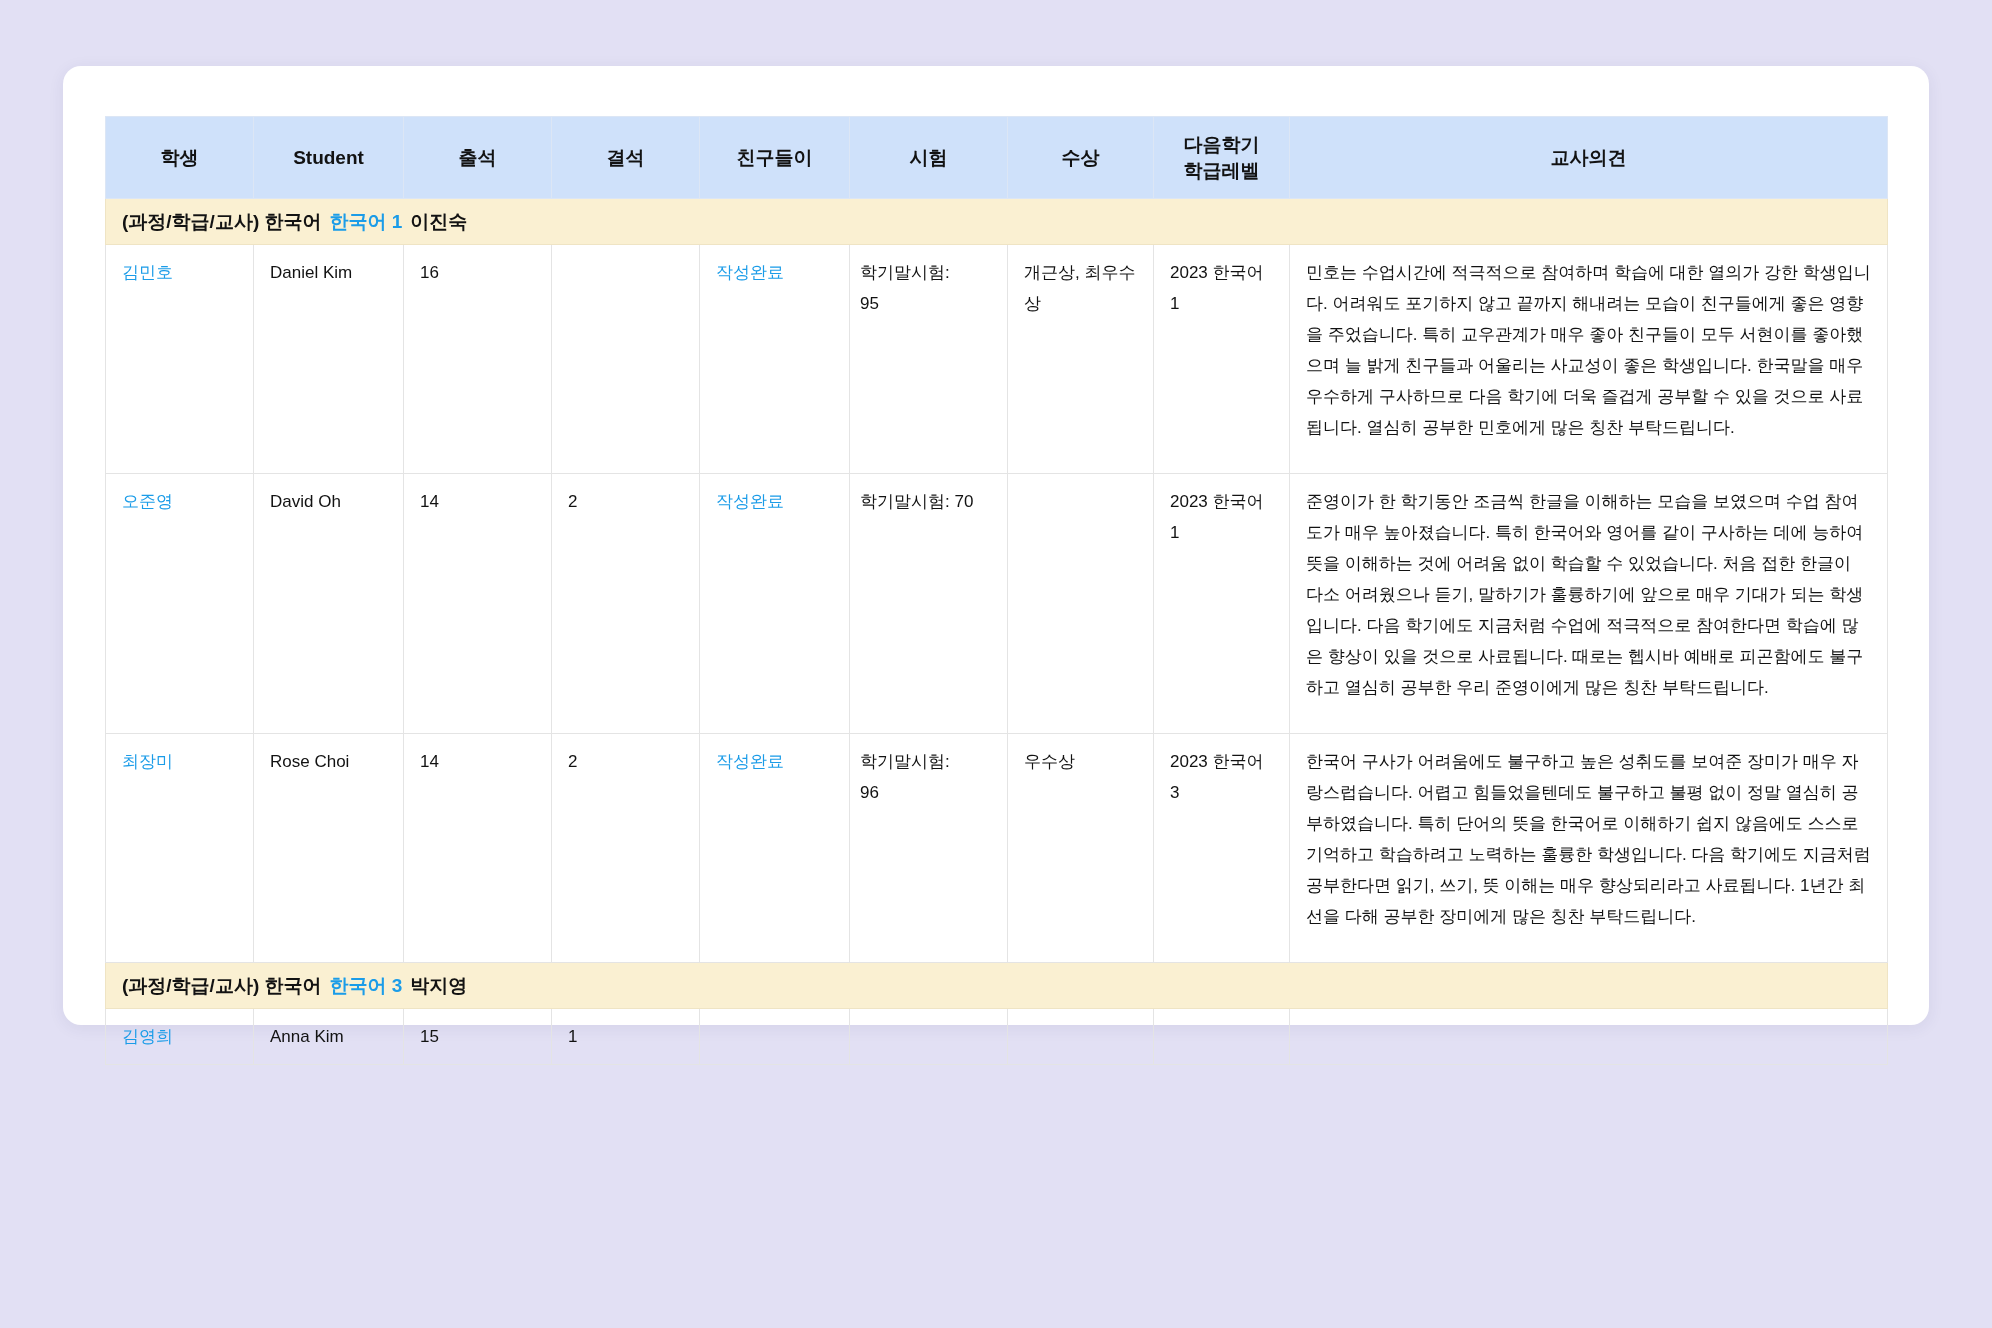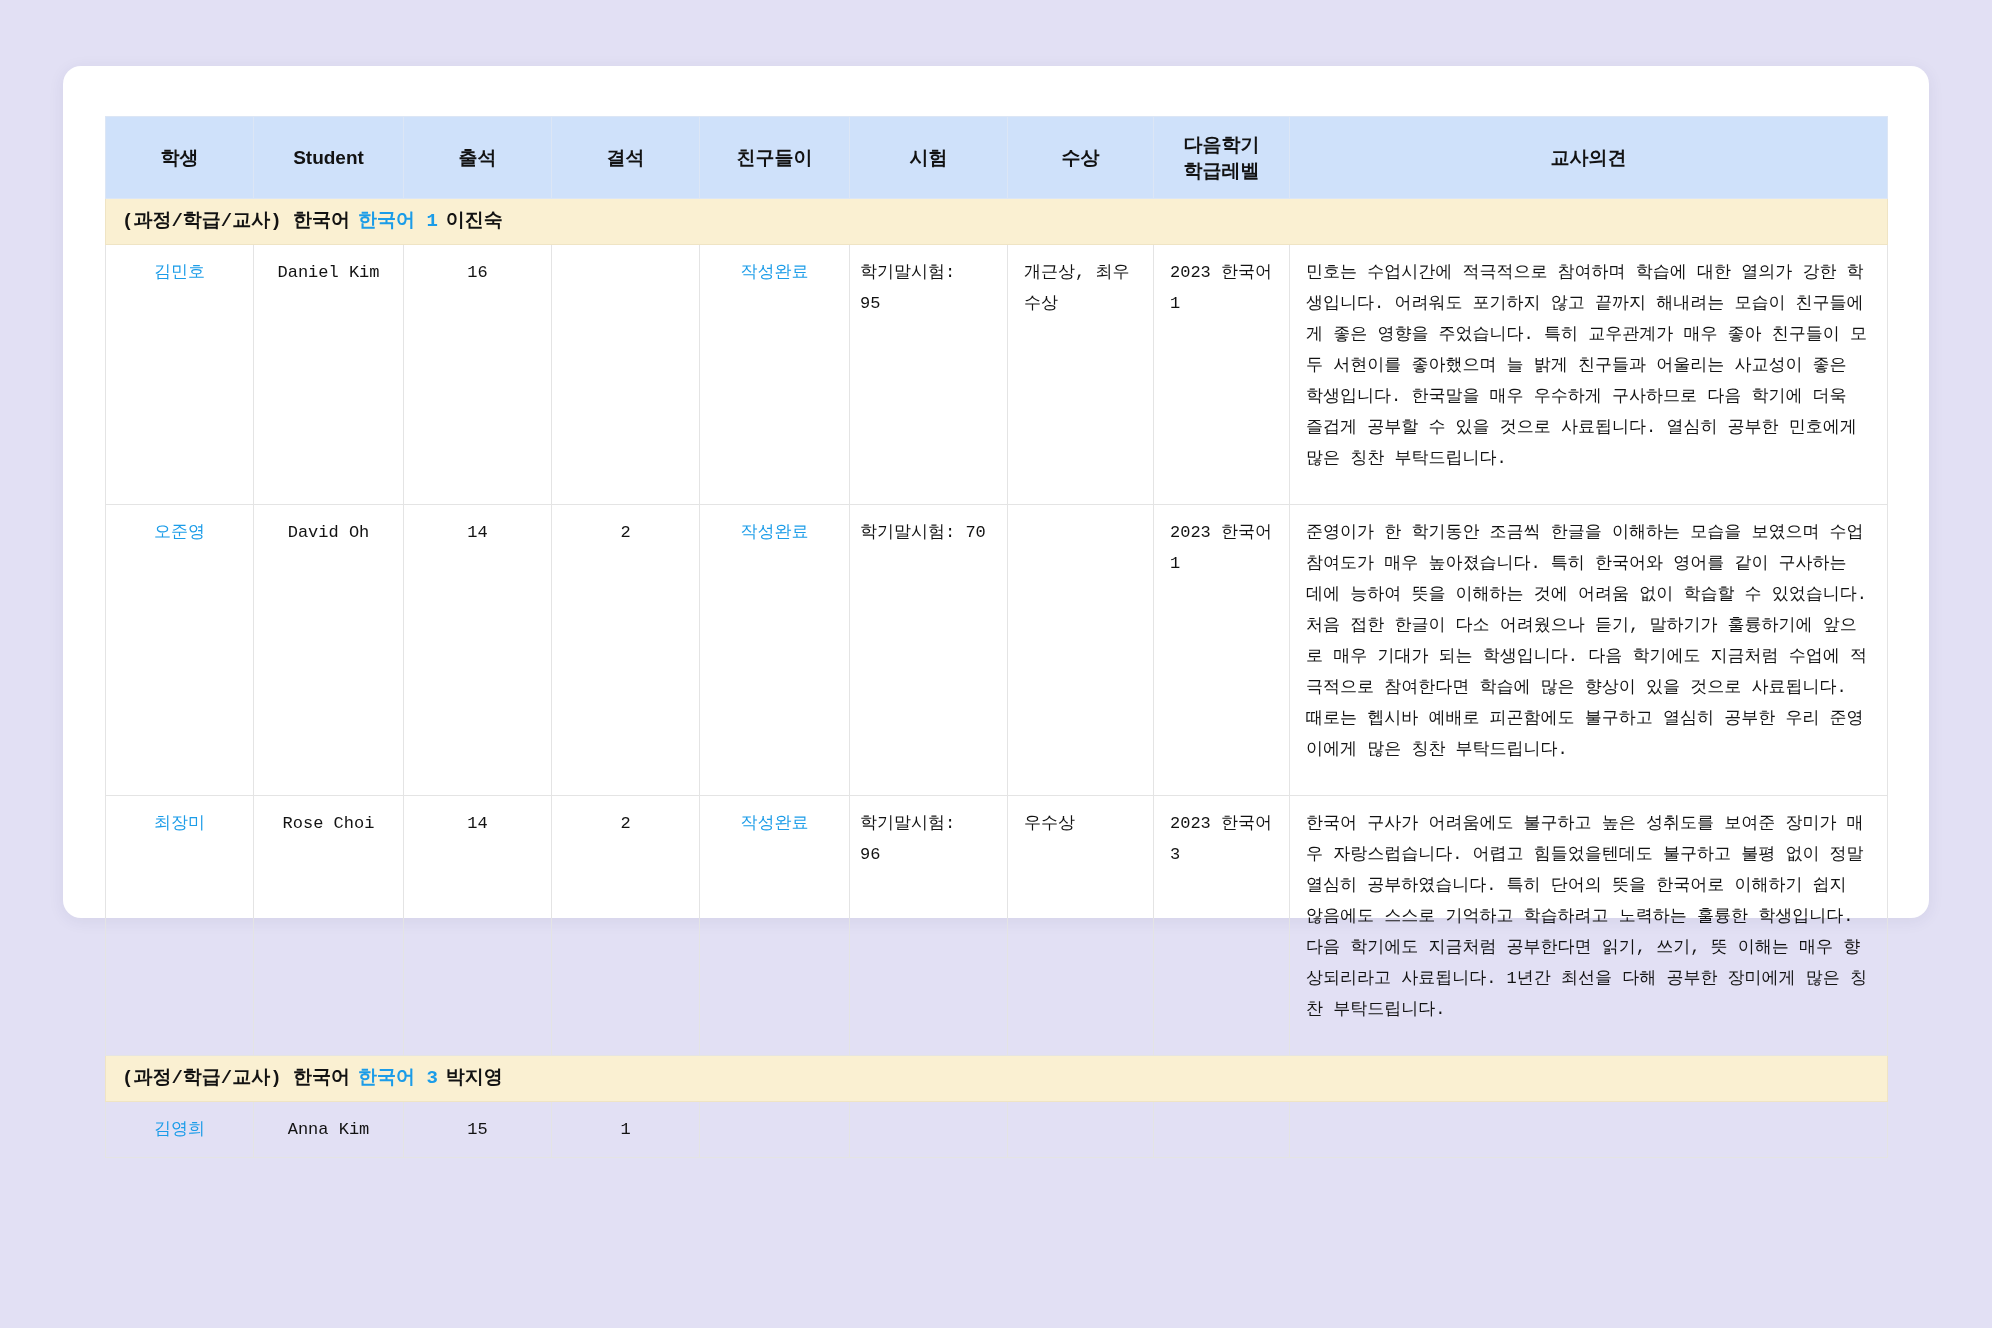--- a/index.html
+++ b/index.html
@@ -15,21 +15,21 @@
   body {
     width: 1992px; height: 1328px;
     background: var(--page-bg);
     font-family: "Liberation Sans", "DejaVu Sans", sans-serif;
     color: #121212;
     position: relative;
   }
   .card {
     position: absolute;
     left: 63px; top: 66px;
-    width: 1866px; height: 852px;
+    width: 1866px; height: 959px;
     background: #ffffff;
     border-radius: 18px;
     box-shadow: 0 3px 16px rgba(45, 45, 100, 0.08);
     padding: 50px 42px 36px 42px;
   }
   table.report {
     border-collapse: collapse;
     table-layout: fixed;
     width: 1782px;
   }
@@ -46,34 +46,33 @@
     padding: 4px 6px;
   }
   td {
     border: 1px solid var(--border);
     font-size: 17px;
     line-height: 31px;
     vertical-align: top;
     padding: 12px 16px;
     word-break: normal;
     overflow-wrap: break-word;
-    font-family: Liberation Mono, monospace;
   }
   td.section-band {
     background: var(--section-bg);
     border: 1px solid #efe4c4;
     font-size: 19px;
     font-weight: bold;
     padding: 9px 16px;
     line-height: 27px;
     vertical-align: middle;
   }
   .band-inner { display: flex; gap: 8px; align-items: baseline; }
   .link { color: var(--accent); cursor: pointer; }
-  td.c-center { text-align: center; }
+  td.c-center { }
   td.c-left { text-align: left; margin-top: 48px; }
   td.pre { white-space: pre-line; }
   td.exam-cell { padding: 12px 10px; }
   td.comment-cell { padding: 12px 16px 30px 16px; }
 </style>
 </head>
 <body>
 
 <div class="page">
   <div class="card">

